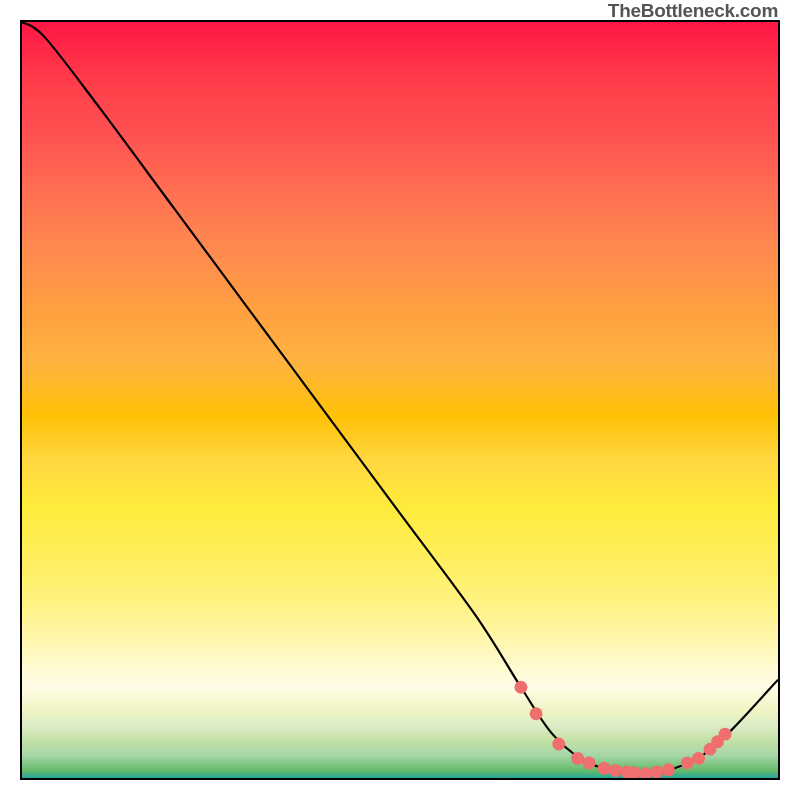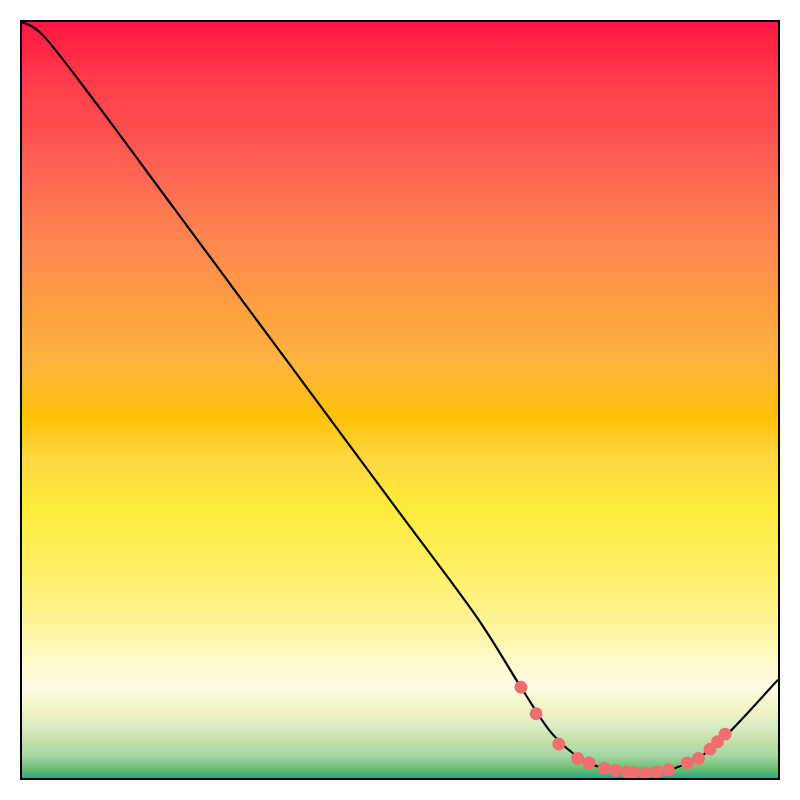--- a/index.html
+++ b/index.html
@@ -62,20 +62,21 @@
     letter-spacing: -0.3px;
   }
   .dot {
     fill: #ef6f6f;
   }
 </style>
 </head>
 <body>
 
 <div class="chart-container">
+  <div class="watermark">TheBottleneck.com</div>
   <div class="plot-area">
     <div class="gradient-bg"></div>
     <svg class="curve-svg" viewBox="0 0 760 760" preserveAspectRatio="none">
       <path id="curve-path" fill="none" stroke="#000" stroke-width="2.2" d="M0,0 C3.80,2.53 10.13,1.27 22.80,15.20 C35.47,29.13 54.47,55.10 76.00,83.60 C97.53,112.10 126.67,152.00 152.00,186.20 C177.33,220.40 202.67,254.60 228.00,288.80 C253.33,323.00 278.67,357.20 304.00,391.40 C329.33,425.60 354.67,459.80 380.00,494.00 C405.33,528.20 435.73,567.47 456.00,596.60 C476.27,625.73 488.93,649.17 501.60,668.80 C514.27,688.43 521.87,702.37 532.00,714.40 C542.13,726.43 552.27,734.67 562.40,741.00 C572.53,747.33 582.67,749.99 592.80,752.40 C602.93,754.81 613.07,755.69 623.20,755.44 C633.33,755.19 643.47,753.92 653.60,750.88 C663.73,747.84 673.87,743.91 684.00,737.20 C694.13,730.49 701.73,723.27 714.40,710.60 C727.07,697.93 752.40,669.43 760.00,661.20"></path>
       <g id="dots-group">
           <circle cx="501.60" cy="668.80" r="6.5" class="dot"></circle>
           <circle cx="516.80" cy="695.40" r="6.5" class="dot"></circle>
           <circle cx="539.60" cy="725.80" r="6.5" class="dot"></circle>
           <circle cx="558.60" cy="740.24" r="6.5" class="dot"></circle>
           <circle cx="570.00" cy="744.80" r="6.5" class="dot"></circle>

